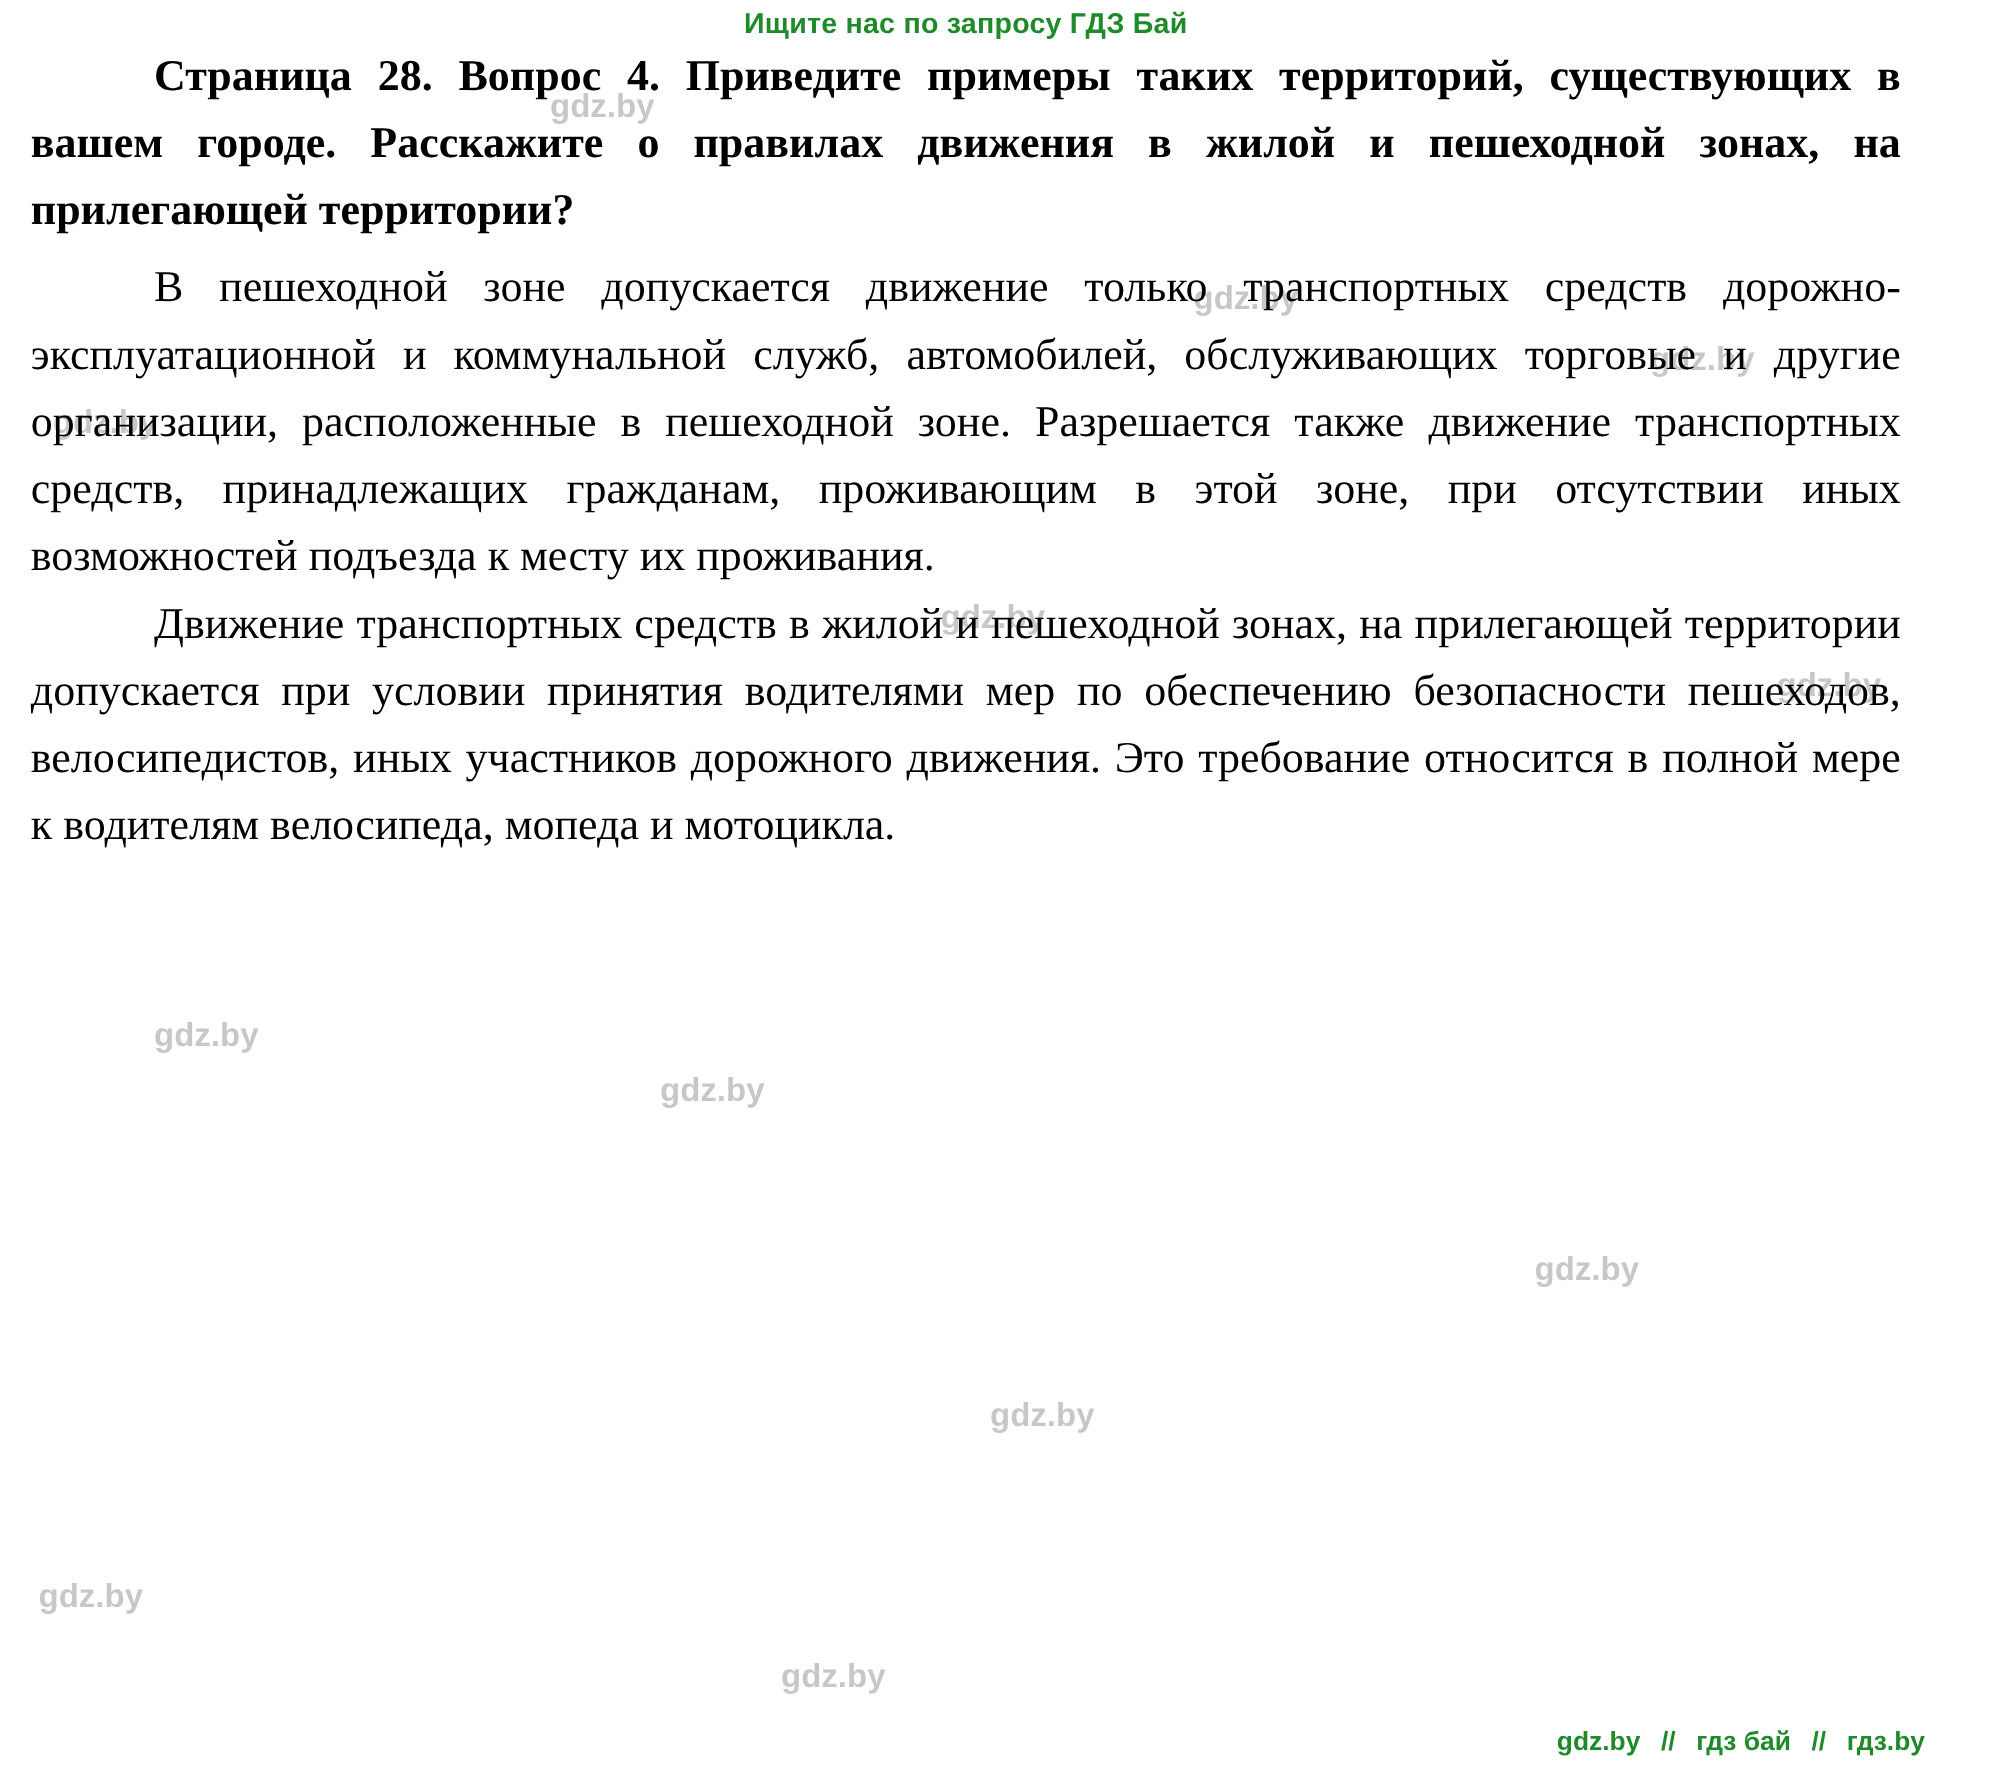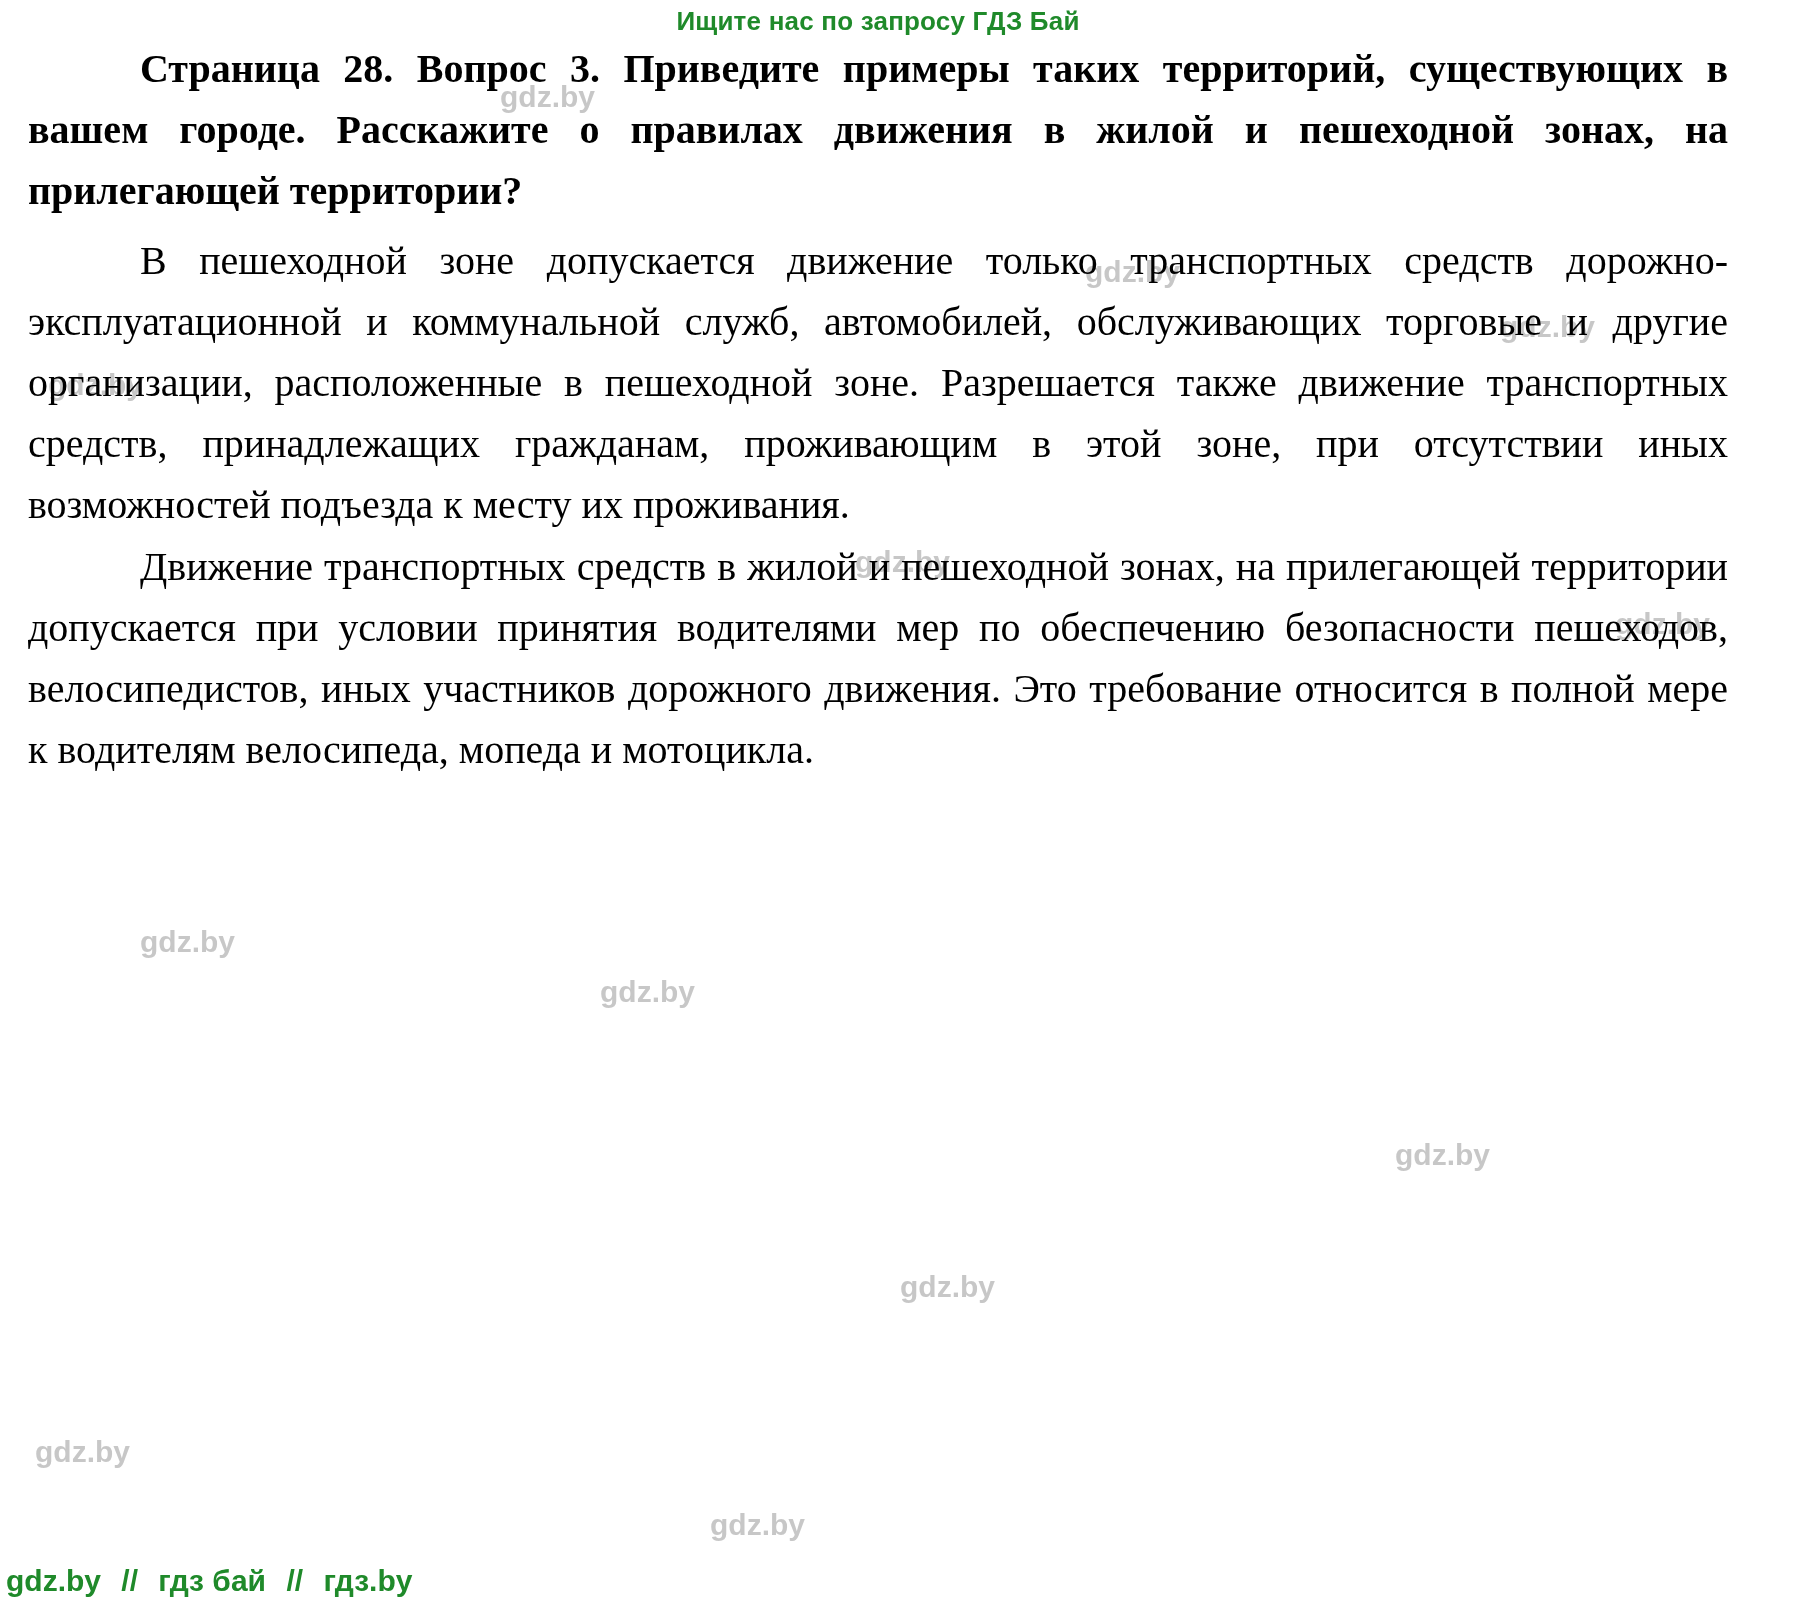--- a/index.html
+++ b/index.html
@@ -57,23 +57,23 @@
 
   p.body-par {
     text-indent: 112px;
   }
 
   .footer {
     position: absolute;
     bottom: 10px;
     left: 0;
     right: 0;
-    text-align: left;
+    text-align: right;
     font-family: "Liberation Sans", sans-serif;
-    font-size: 30px;
+    font-size: 24px;
     font-weight: bold;
     color: #1f8a2a;
     z-index: 3;
   }
   .footer span { margin: 0 6px; }
 
   .wm {
     position: absolute;
     font-family: "Liberation Sans", sans-serif;
     font-weight: bold;
@@ -100,21 +100,21 @@
     <div class="wm" style="left:1615px; top:607px; font-size:30px;">gdz.by</div>
     <div class="wm" style="left:140px; top:925px; font-size:30px;">gdz.by</div>
     <div class="wm" style="left:600px; top:975px; font-size:30px;">gdz.by</div>
     <div class="wm" style="left:1395px; top:1138px; font-size:30px;">gdz.by</div>
     <div class="wm" style="left:900px; top:1270px; font-size:30px;">gdz.by</div>
     <div class="wm" style="left:35px;  top:1435px; font-size:30px;">gdz.by</div>
     <div class="wm" style="left:710px; top:1508px; font-size:30px;">gdz.by</div>
   </div>
 
   <div class="content">
-    <p class="question">Страница 28. Вопрос 3. Приведите примеры таких территорий, существующих в вашем городе. Расскажите о правилах движения в жилой и пешеходной зонах, на прилегающей территории?</p>
+    <p class="question">Страница 28. Вопрос 4. Приведите примеры таких территорий, существующих в вашем городе. Расскажите о правилах движения в жилой и пешеходной зонах, на прилегающей территории?</p>
     <p class="body-par">В пешеходной зоне допускается движение только транспортных средств дорожно-эксплуатационной и коммунальной служб, автомобилей, обслуживающих торговые и другие организации, расположенные в пешеходной зоне. Разрешается также движение транспортных средств, принадлежащих гражданам, проживающим в этой зоне, при отсутствии иных возможностей подъезда к месту их проживания.</p>
     <p class="body-par">Движение транспортных средств в жилой и пешеходной зонах, на прилегающей территории допускается при условии принятия водителями мер по обеспечению безопасности пешеходов, велосипедистов, иных участников дорожного движения. Это требование относится в полной мере к водителям велосипеда, мопеда и мотоцикла.</p>
   </div>
 
   <div class="footer">
     <span>gdz.by</span>
     <span>//</span>
     <span>гдз бай</span>
     <span>//</span>
     <span>гдз.by</span>

